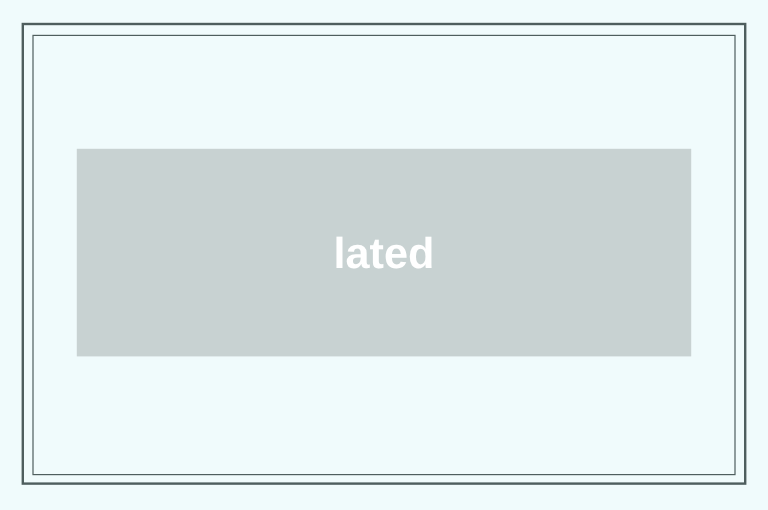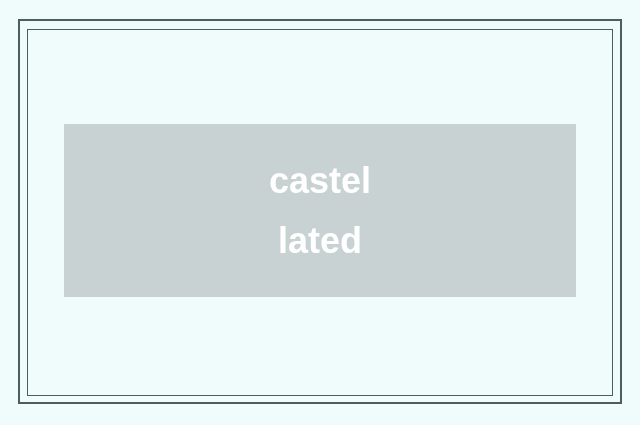--- a/index.html
+++ b/index.html
@@ -83,17 +83,16 @@
 </head>
 <body>
 
 <div id="canvas">
 
   <div class="frame-outer"></div>
 
   <div class="frame-inner"></div>
 
   <div class="placeholder-block">
-    <div class="placeholder-line line-1">castel</div>
     <div class="placeholder-line line-2">lated</div>
   </div>
 
 </div>
 
 </body></html>

